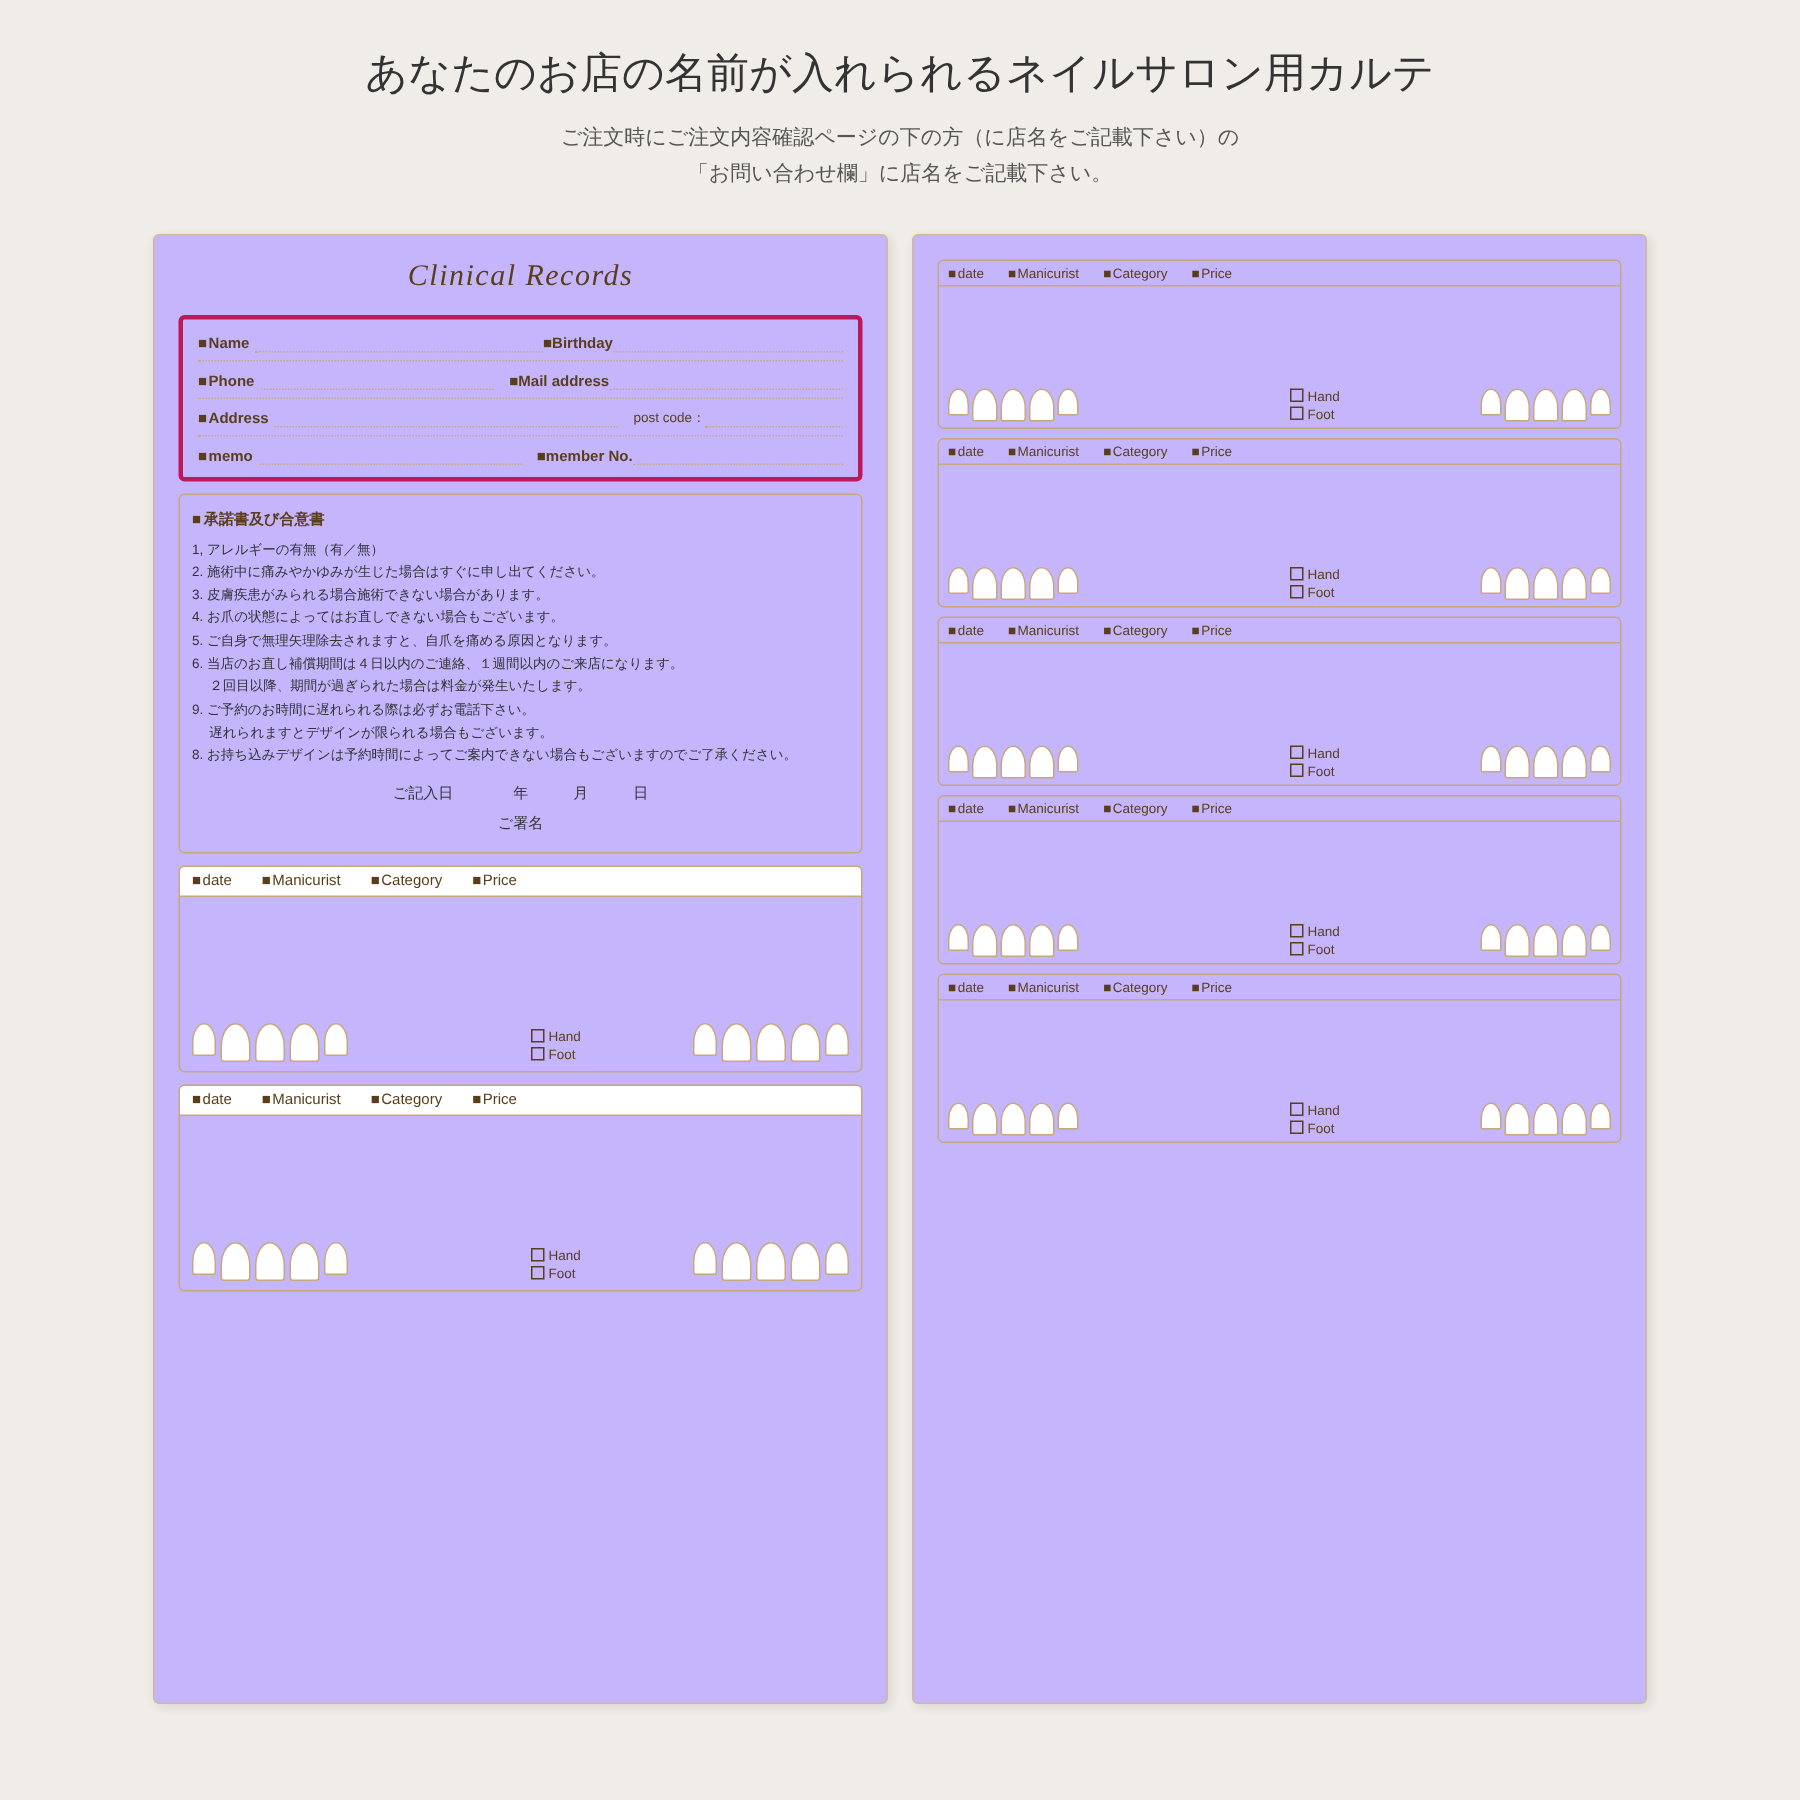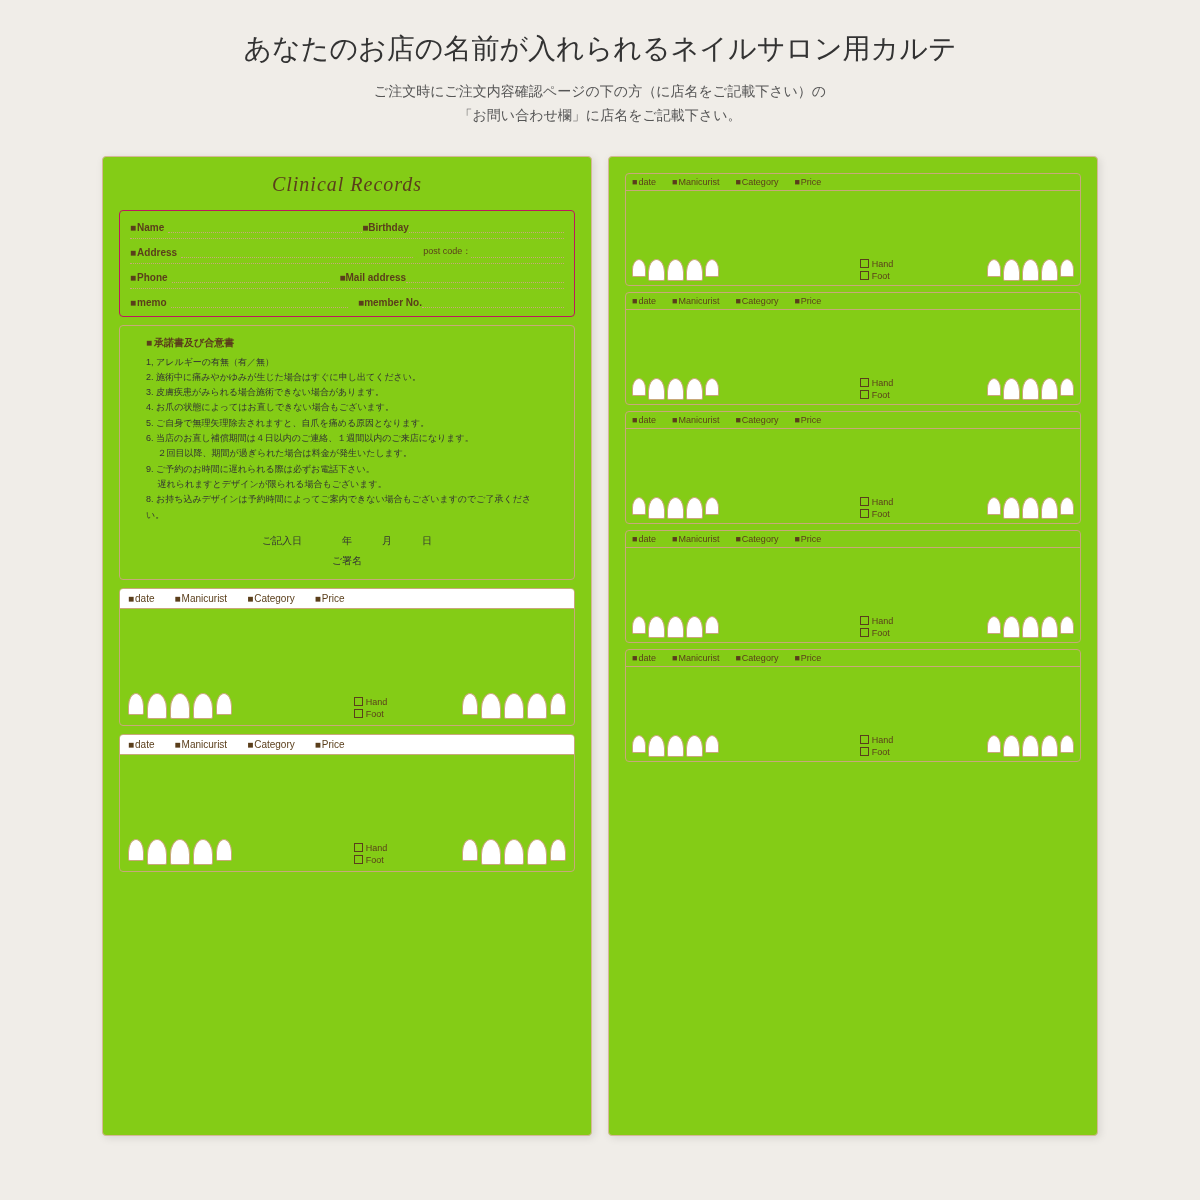--- a/index.html
+++ b/index.html
@@ -28,21 +28,21 @@
       line-height: 1.7;
       margin-bottom: 28px;
     }
     .cards-container {
       display: flex;
       gap: 16px;
       width: 100%;
       justify-content: center;
     }
     .card {
-      background: #84cc16;
+      background: #c4b5fd;
       border: 1px solid #d4b896;
       border-radius: 4px;
       padding: 16px;
       box-shadow: 2px 2px 8px rgba(0,0,0,0.1);
     }
     .card-left {
       width: 490px;
       min-height: 980px;
     }
     .card-right {
@@ -52,37 +52,37 @@
     .clinical-title {
       text-align: center;
       font-size: 20px;
       font-family: Georgia, serif;
       font-style: italic;
       color: #5a3e1b;
       margin-bottom: 14px;
       letter-spacing: 1px;
     }
     .form-section {
-      border: 1px solid #be185d;
+      border: 3px solid #be185d;
       border-radius: 4px;
       padding: 8px 10px;
       margin-bottom: 8px;
     }
     .form-label {
       font-size: 10px;
       color: #5a3e1b;
       font-weight: bold;
       white-space: nowrap;
       margin-right: 4px;
     }
     .form-label::before { content: '■'; margin-right: 1px; }
     .agreement-section {
       border: 1px solid #c8a87a;
       border-radius: 4px;
-      padding: 8px 26px;
+      padding: 8px 8px;
       margin-bottom: 8px;
       font-size: 9px;
       color: #333;
       line-height: 1.7;
     }
     .agreement-title {
       font-weight: bold;
       color: #5a3e1b;
       font-size: 10px;
       margin-bottom: 4px;
@@ -220,31 +220,31 @@
     <div class="form-section">
 
       <div style="display:flex; border-bottom:1px dotted #c8a87a; padding-bottom:5px; margin-bottom:5px; align-items:flex-end; font-size:10px; color:#5a3e1b;">
         <span class="form-label" style="font-size:10px; color:#5a3e1b;">Name</span>
         <div style="flex:1; border-bottom:1px dotted #c8a87a; height:14px;"></div>
         <span style="font-size:10px; color:#5a3e1b; font-weight:bold;">■<span>Birthday</span></span>
         <div style="flex:0.8; border-bottom:1px dotted #c8a87a; height:14px;"></div>
       </div>
 
       <div style="display:flex; border-bottom:1px dotted #c8a87a; padding-bottom:5px; margin-bottom:5px; align-items:flex-end; font-size:10px; color:#5a3e1b;">
+        <span class="form-label">Phone</span>
+        <div style="flex:1; border-bottom:1px dotted #c8a87a; height:14px;"></div>
+        <span style="margin-left:10px; font-weight:bold;">■<span>Mail address</span></span>
+        <div style="flex:1; border-bottom:1px dotted #c8a87a; height:14px;"></div>
+      </div>
+
+      <div style="display:flex; border-bottom:1px dotted #c8a87a; padding-bottom:5px; margin-bottom:5px; align-items:flex-end; font-size:10px; color:#5a3e1b;">
         <span class="form-label">Address</span>
         <div style="flex:1; border-bottom:1px dotted #c8a87a; height:14px;"></div>
         <span style="margin-left:10px; font-size:9px; color:#5a3e1b;">post code：</span>
         <div style="flex:0.4; border-bottom:1px dotted #c8a87a; height:14px;"></div>
-      </div>
-
-      <div style="display:flex; border-bottom:1px dotted #c8a87a; padding-bottom:5px; margin-bottom:5px; align-items:flex-end; font-size:10px; color:#5a3e1b;">
-        <span class="form-label">Phone</span>
-        <div style="flex:1; border-bottom:1px dotted #c8a87a; height:14px;"></div>
-        <span style="margin-left:10px; font-weight:bold;">■<span>Mail address</span></span>
-        <div style="flex:1; border-bottom:1px dotted #c8a87a; height:14px;"></div>
       </div>
 
       <div style="display:flex; align-items:flex-end; font-size:10px; color:#5a3e1b;">
         <span class="form-label">memo</span>
         <div style="flex:1; border-bottom:1px dotted #c8a87a; height:14px;"></div>
         <span style="margin-left:10px; font-weight:bold;text-align:right;">■<span>member No.</span></span>
         <div style="flex:0.8; border-bottom:1px dotted #c8a87a; height:14px;"></div>
       </div>
     </div>
 

